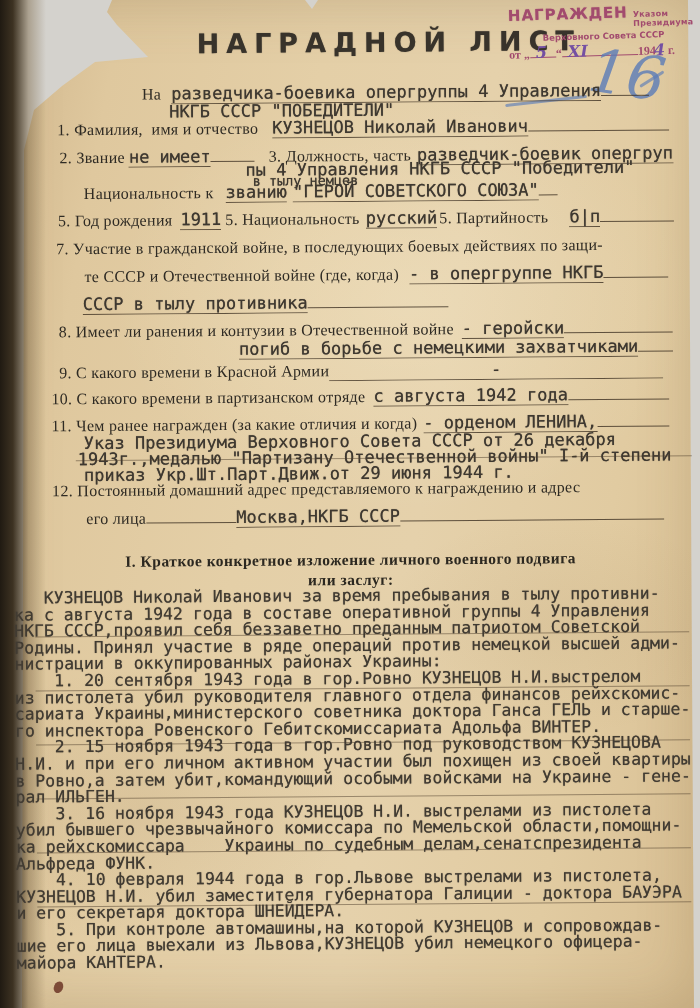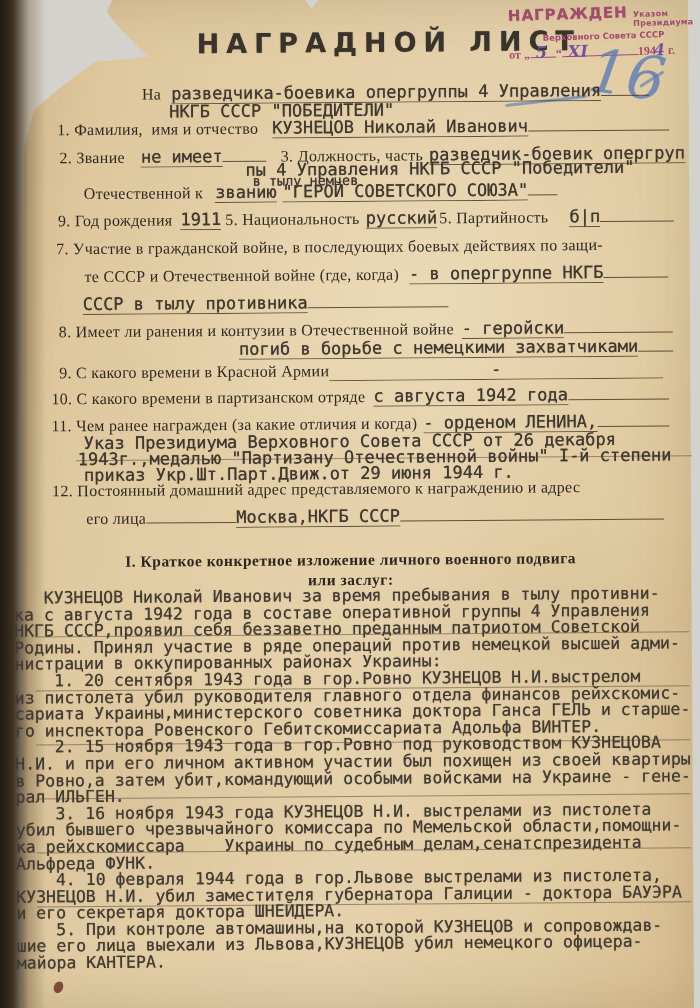--- a/index.html
+++ b/index.html
@@ -128,41 +128,41 @@
     </div>
 
     <div class="row r-f1">
       <span class="lb">1. Фамилия,  имя и отчество</span>
       <span class="tv u" style="margin-left:14px;">КУЗНЕЦОВ Николай Иванович</span>
       <span class="fill"></span>
     </div>
 
     <div class="row r-f23">
       <span class="lb">2. Звание</span>
-      <span class="tv u" style="margin-left:16px;">не имеет</span>
+      <span class="tv u" style="margin-left:4px;">не имеет</span>
       <span class="gap" style="width:44px;"></span>
       <span class="lb" style="margin-left:14px;">3. Должность, часть</span>
       <span class="tv u" style="margin-left:6px;">разведчик-боевик опергруп</span>
     </div>
     <div class="row r-f3c">
       <span class="tv">пы 4 Управления НКГБ СССР "Победители"</span>
     </div>
     <div class="row r-f3s">
       <span class="tv sm">в тылу немцев</span>
     </div>
 
     <div class="row r-f3b">
-      <span class="lb">Отечественной к</span>
+      <span class="lb">Национальность к</span>
       <span class="tv u" style="margin-left:12px;">званию</span>
       <span class="tv u" style="margin-left:6px;">"ГЕРОЙ СОВЕТСКОГО СОЮЗА"</span>
       <span class="fill"></span>
     </div>
 
     <div class="row r-f46">
-      <span class="lb">9. Год рождения</span>
+      <span class="lb">5. Год рождения</span>
       <span class="tv u" style="margin-left:8px;">1911</span>
       <span class="lb" style="margin-left:4px;">5. Национальность</span>
       <span class="tv u" style="margin-left:6px;">русский</span>
       <span class="lb" style="margin-left:2px;">5. Партийность</span>
       <span class="tv u" style="margin-left:21px;">б|п</span>
       <span class="fill"></span>
     </div>
 
     <div class="row r-f7a">
       <span class="lb">7. Участие в гражданской войне, в последующих боевых действиях по защи-</span>

